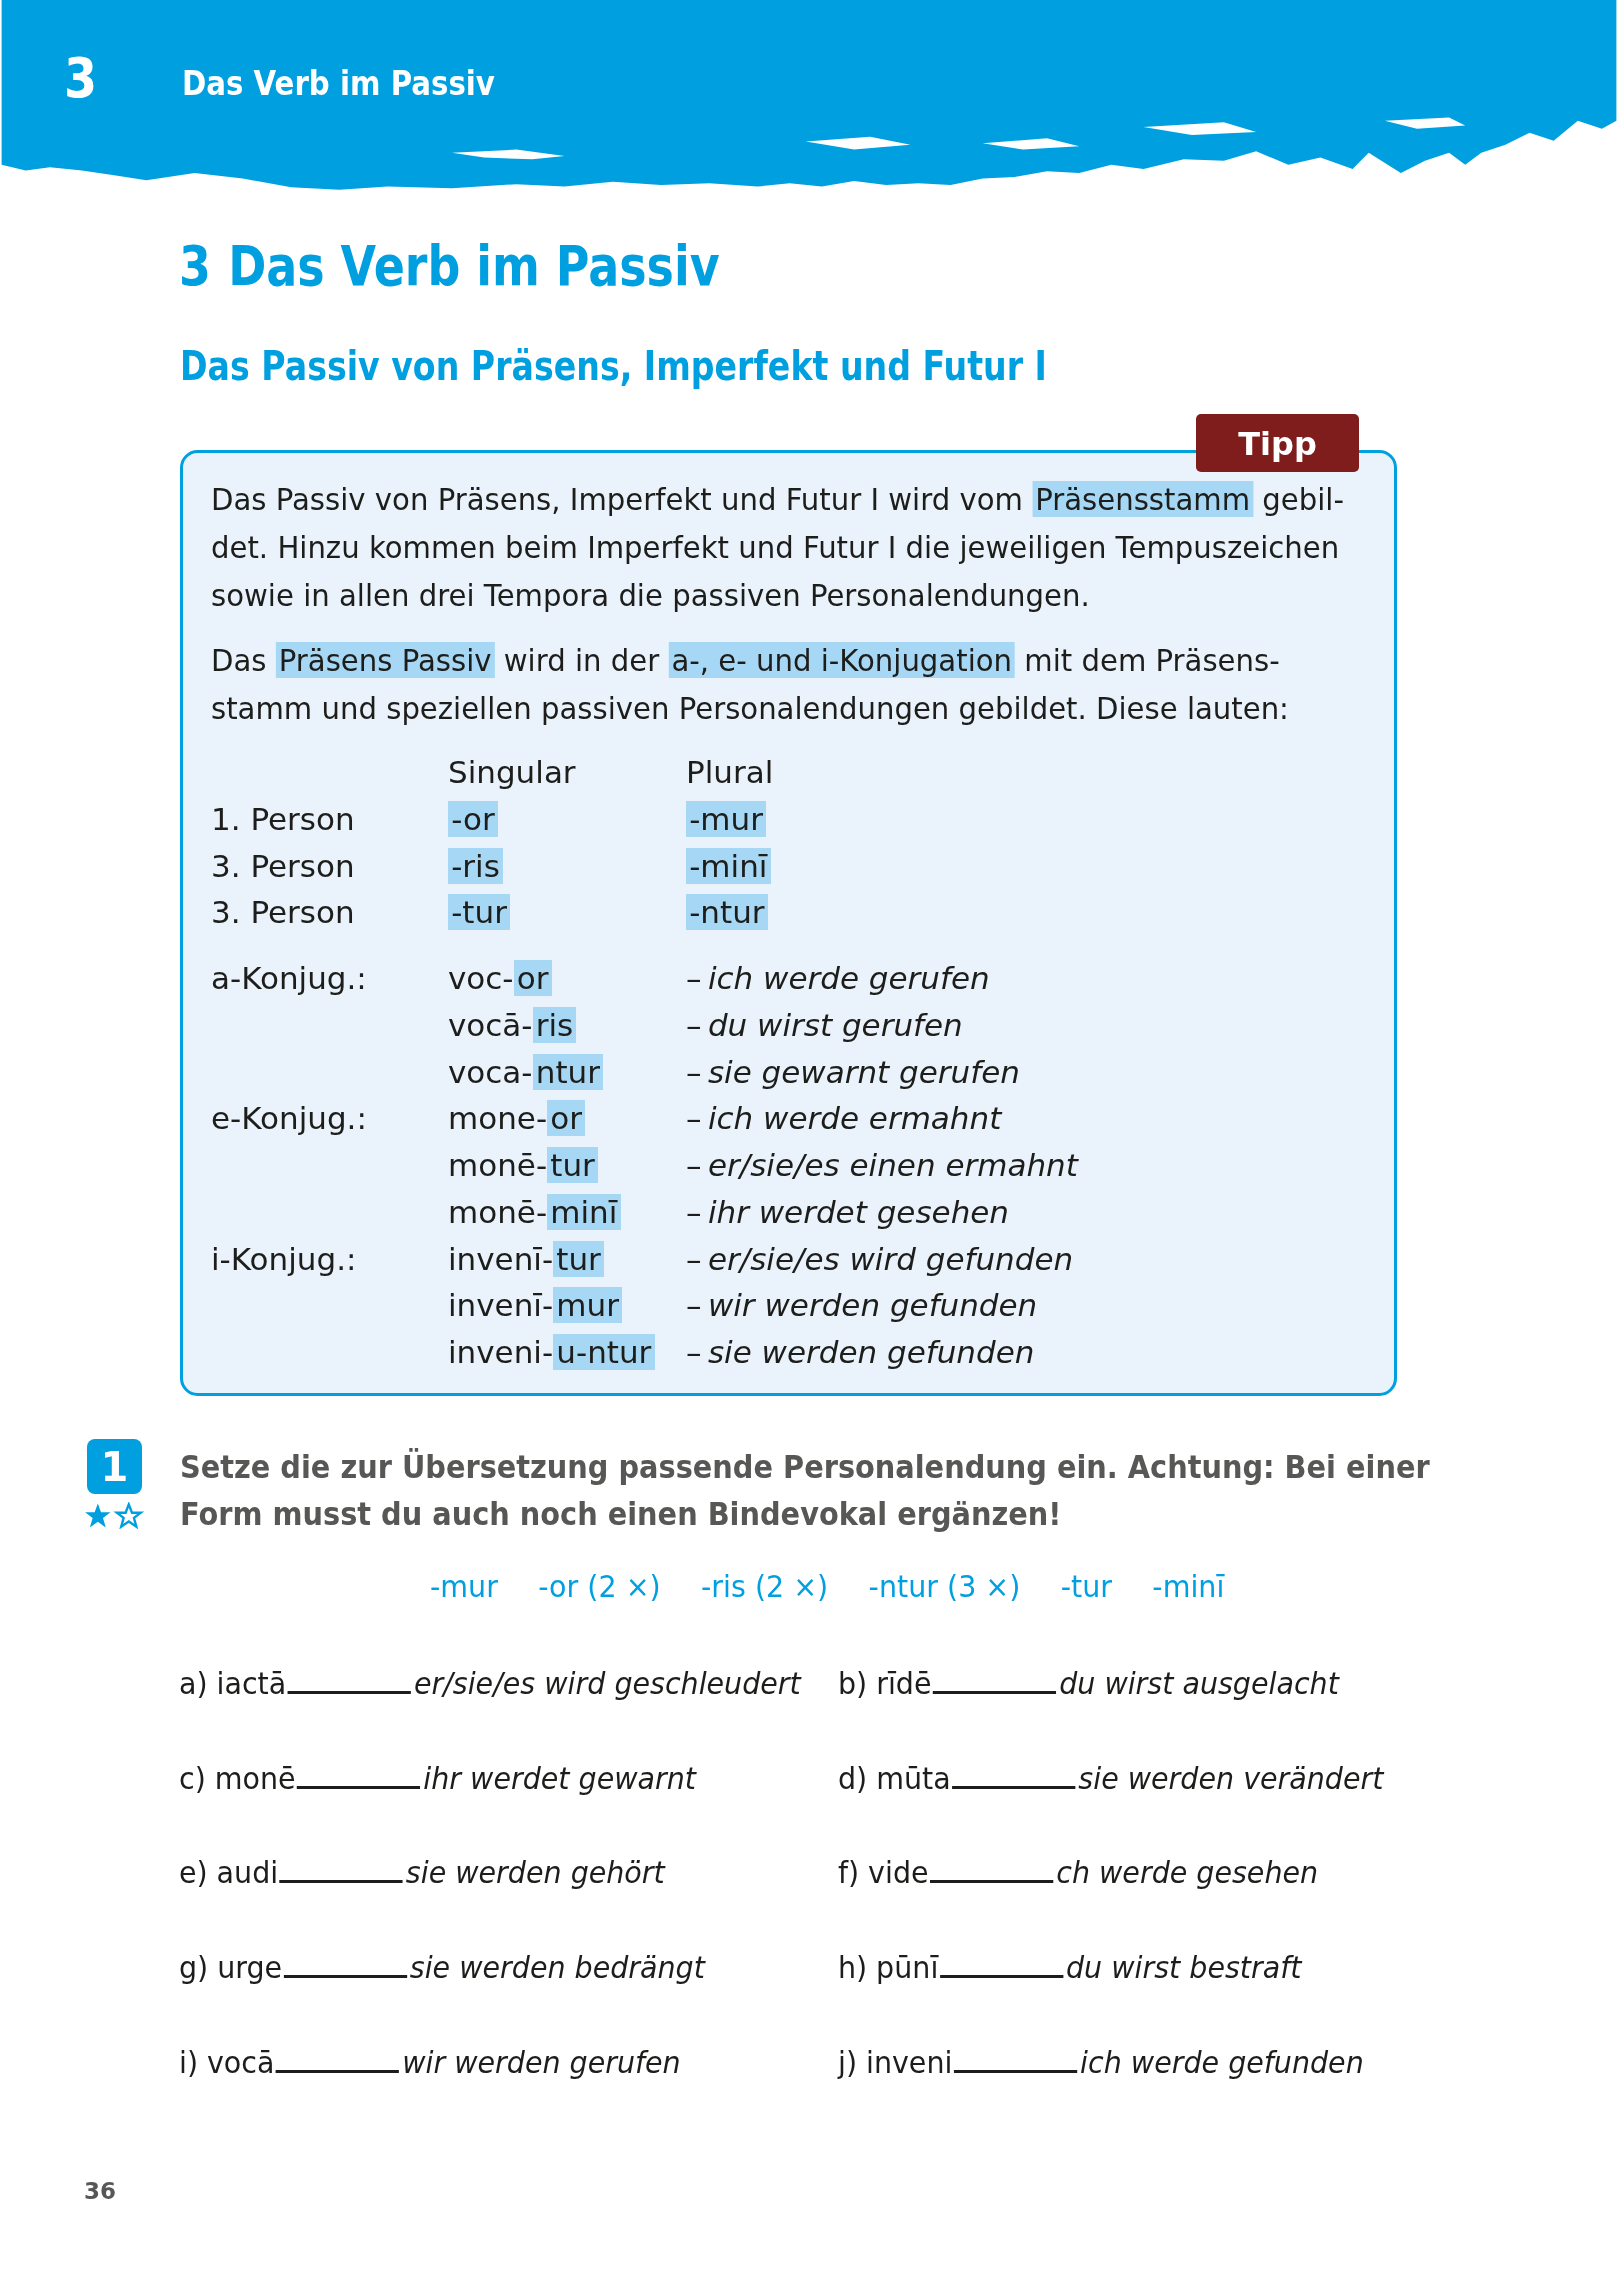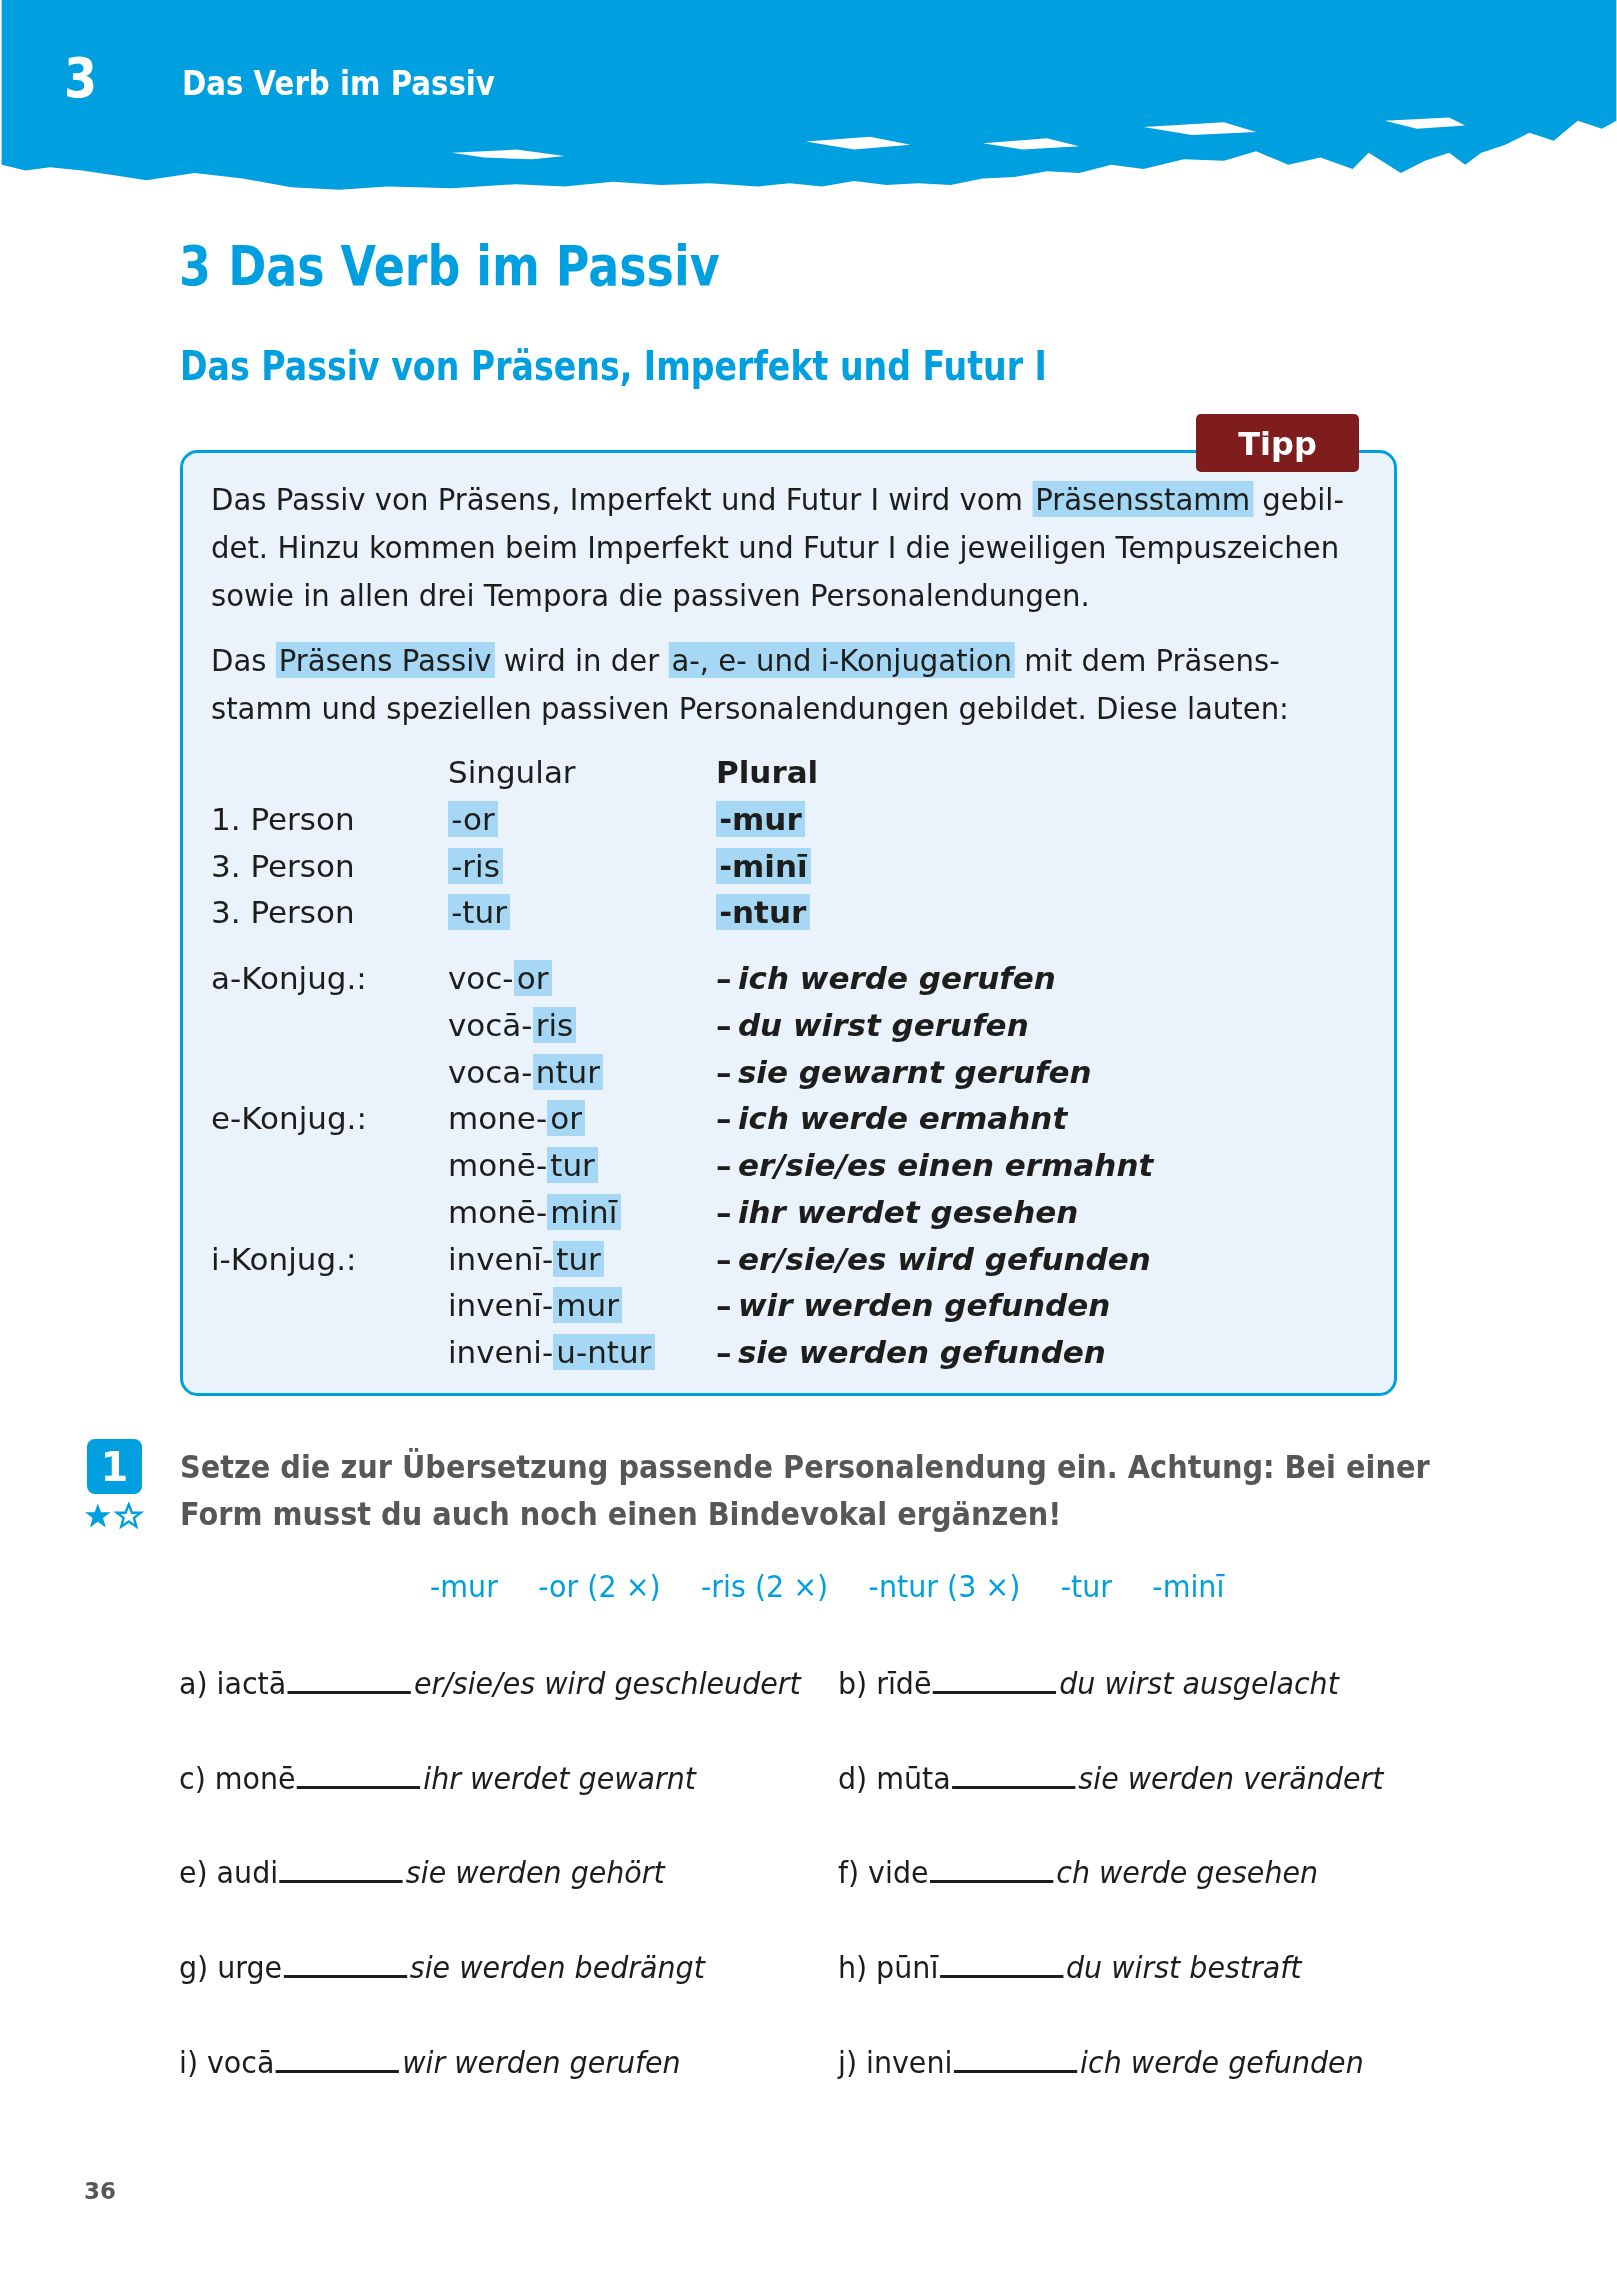--- a/index.html
+++ b/index.html
@@ -56,21 +56,21 @@
     white-space: nowrap;
     transform: scaleX(0.94); transform-origin: left;
   }
   .hl { background: #a6d8f5; padding: 0 3.2px; }
   .p1 { top: 475px; }
   .p2 { top: 636px; }
   
   .grid-row { position: absolute; font-size: 31px; line-height: 45px; white-space: nowrap; }
   .col1 { left: 211px; }
   .col2 { left: 448px; }
-  .col3 { left: 716px; font-weight: bold; }
+  .col3 { left: 686px; }
   .trans { font-style: italic; }
   .dash { font-style: normal; margin-right: 6.4px; }
   
   .ex-badge {
     position: absolute; left: 87px; top: 1439px; width: 55px; height: 55px;
     background: #009fe0; border-radius: 8px; color: #ffffff;
     font-weight: bold; font-size: 40px; line-height: 56px; text-align: center;
   }
   .ex-stars { position: absolute; left: 84px; top: 1502px; }
   .ex-instr {

